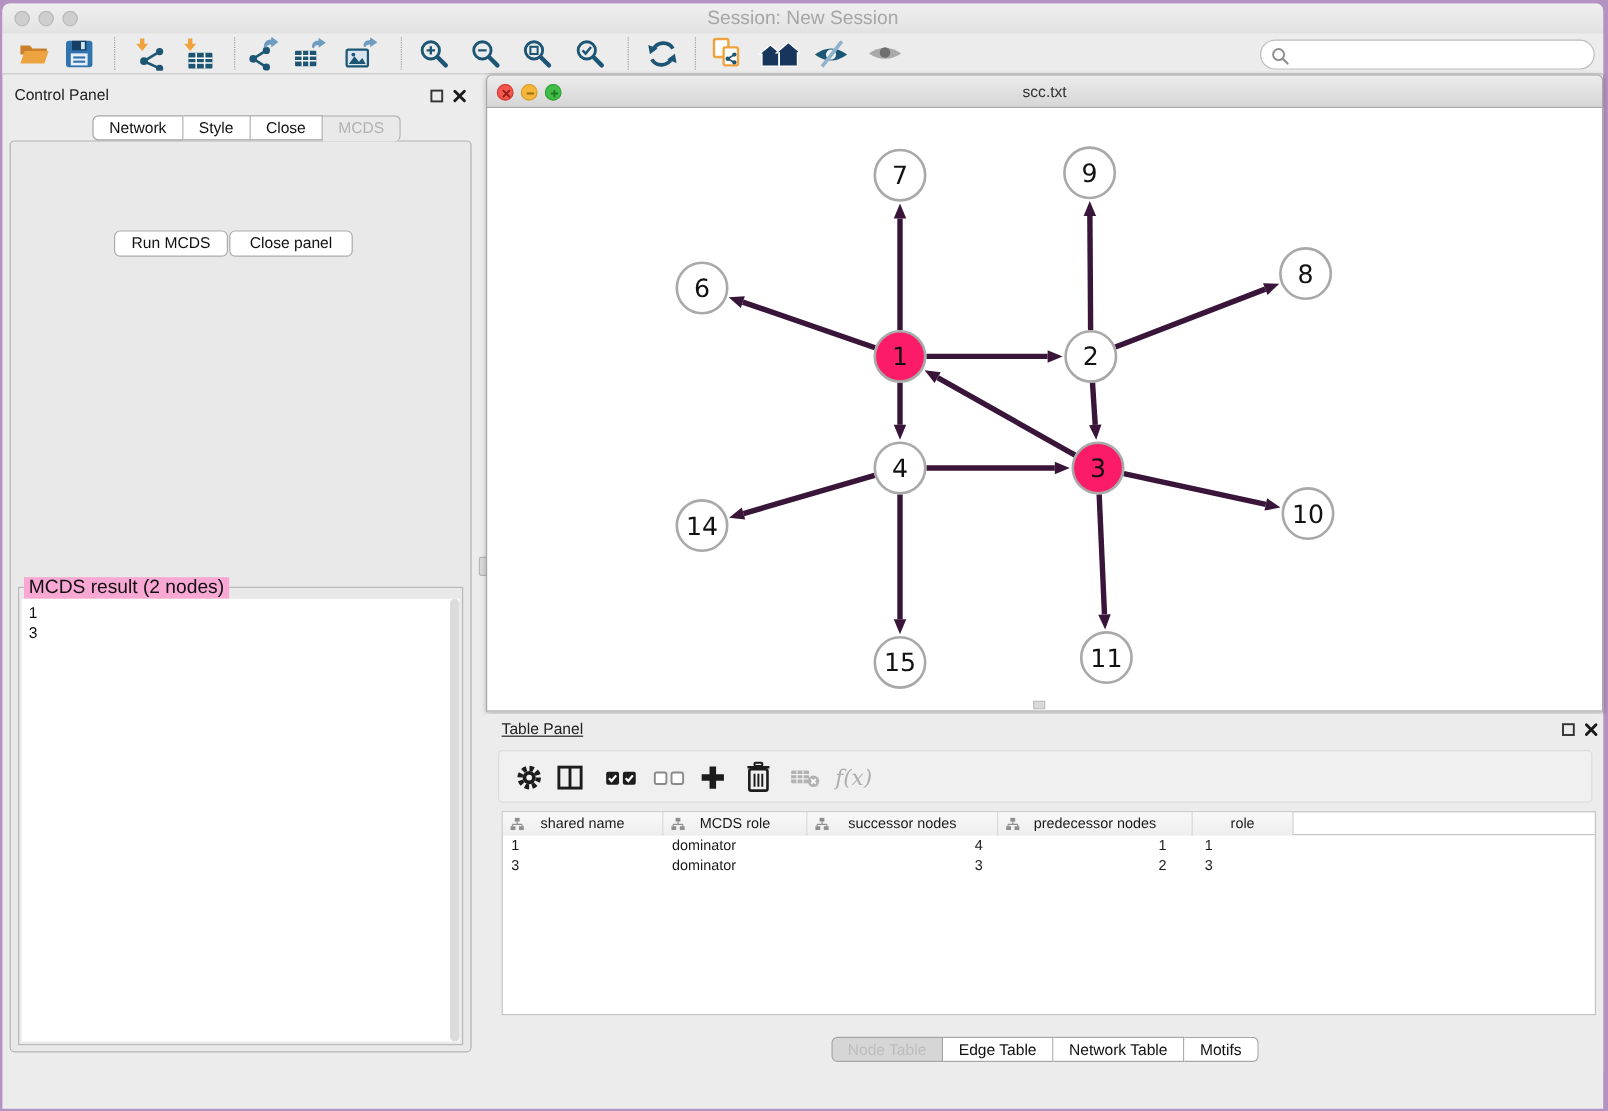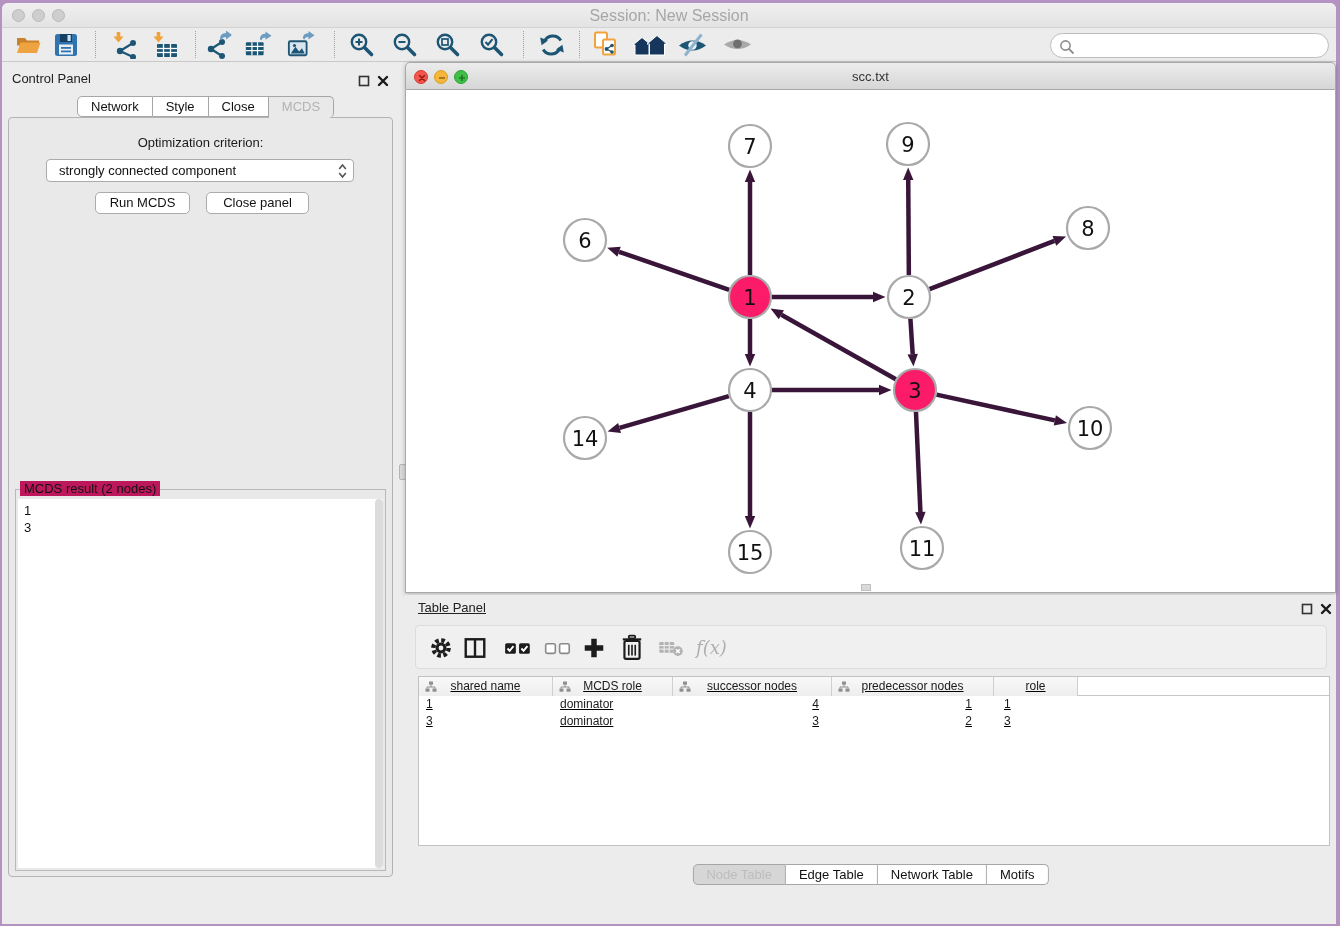--- a/index.html
+++ b/index.html
@@ -28,21 +28,21 @@
   .tab { height:21px; line-height:20px; background:#fff; border:1px solid #a6a6a6; border-left:none; padding:0 13px; font-size:13px; color:#111; white-space:nowrap; cursor:default; }
   .tab:first-child { border-left:1px solid #a6a6a6; border-radius:5px 0 0 5px; }
   .tab:last-child { border-radius:0 5px 5px 0; }
   .cp-tabs .tab.selected { background:#e9e9e9; color:#b2b2b2; height:22px; border-bottom:none; }
   .cp-body { position:absolute; left:8px; top:117px; width:385px; height:760px; background:#e9e9e9; border:1px solid #b3b3b3; border-radius:4px; z-index:1; }
   .opt-label { position:absolute; left:0; top:17px; width:100%; text-align:center; font-size:13px; color:#1a1a1a; }
   .combo { position:absolute; left:37px; top:41px; width:308px; height:23px; background:#fff; border:1px solid #ababab; border-radius:4px; font-size:13px; line-height:21px; padding-left:12px; color:#111; cursor:default; }
   .combo svg { position:absolute; right:6px; top:3px; }
   .btn { position:absolute; height:22px; background:#fff; border:1px solid #ababab; border-radius:5px; font-size:13px; text-align:center; line-height:20px; color:#111; cursor:default; }
   .result-fieldset { position:absolute; left:6px; top:371px; width:371px; height:382px; border:1px solid #b9b9b9; }
-  .result-legend { position:absolute; top:-9px; left:4px; background:#be185d; padding:0 4px; font-size:13px; color:#111; }
+  .result-legend { position:absolute; top:-9px; left:4px; background:#f9a8d4; padding:0 4px; font-size:16px; color:#111; }
   .result-area { position:absolute; left:2px; right:2px; top:9px; bottom:2px; background:#fff; overflow:hidden; }
   .result-area .line { font-size:13px; line-height:17px; padding-left:6px; color:#111; }
   .result-area .line:first-child { padding-top:3px; }
   .result-scroll { position:absolute; right:0; top:0; bottom:0; width:8px; background:#dcdcdc; border-radius:4px; }
 
   
   .v-grip { position:absolute; left:399px; top:464px; width:8px; height:16px; background:#d9d9d9; border:1px solid #b5b5b5; border-radius:2px; }
 
   
   .nwin { position:absolute; left:405px; top:62px; width:931px; height:531px; box-shadow:0 1px 4px rgba(0,0,0,.25); border-radius:5px 5px 0 0; }
@@ -51,21 +51,21 @@
   .nw-tl { position:absolute; top:7px; width:14px; height:14px; border-radius:50%; }
   .nw-tl svg { position:absolute; left:3px; top:3px; opacity:.85; }
   .nw-canvas { position:absolute; left:0; top:28px; right:0; bottom:0; background:#fff; border:1px solid #a8a8a8; border-top:none; }
   .nw-handle { position:absolute; left:455px; bottom:1px; width:10px; height:7px; background:#dadada; border:1px solid #c0c0c0; }
 
   
   .tpanel { position:absolute; left:405px; top:595px; width:931px; height:298px; background:#ececec; }
   .tp-title { position:absolute; left:13px; top:5px; font-size:13px; color:#222;text-decoration:underline; }
   .tp-toolbar { position:absolute; left:10px; top:30px; width:912px; height:44px; background:#f0f0f0; border:1px solid #dcdcdc; border-radius:4px; }
   .tp-ic { position:absolute; top:10px; height:24px; }
-  .ttable { position:absolute; left:13px; top:81px; width:912px; height:170px; background:#fff; border:1px solid #c2c2c2;text-decoration:underline; }
+  .ttable { position:absolute; left:13px; top:81px; width:912px; height:170px; background:#fff; border:1px solid #c2c2c2; }
   .thead { display:flex; height:19px; border-bottom:1px solid #c6c6c6; }
   .th { position:relative; height:19px; background:linear-gradient(#f8f8f8,#eeeeee); border-right:1px solid #cfcfcf; font-size:12px; color:#1a1a1a; text-align:center; line-height:18px; cursor:default; }
   .th svg { position:absolute; left:6px; top:4px; }
   .trow { display:flex; height:17px; font-size:12px; color:#1a1a1a; }
   .td { line-height:16px; overflow:hidden; white-space:nowrap; }
   .al { text-align:left; padding-left:7px; }
   .ar { text-align:right; }
   .tp-tabs { position:absolute; left:50%; transform:translateX(-50%); top:269px; display:flex;align-items:center; }
   .tp-tabs .tab.selected { background:#d6d6d6; color:#bdbdbd; }
 
@@ -248,30 +248,22 @@
   </div>
 
   <div class="cp-tabs">
     <div class="tab">Network</div>
     <div class="tab">Style</div>
     <div class="tab">Close</div>
     <div class="tab selected">MCDS</div>
   </div>
 
   <div class="cp-body">
-    <div class="opt-label">Optimization criterion:</div>
-    <div class="combo">
-      <span>strongly connected component</span>
-      <svg width="9" height="16" viewBox="0 0 9 16">
-          <path d="M1.2 6 L4.5 2 L7.8 6" fill="none" stroke="#555" stroke-width="1.6"></path>
-          <path d="M1.2 10 L4.5 14 L7.8 10" fill="none" stroke="#555" stroke-width="1.6"></path>
-        </svg>
-    </div>
     <div class="btn" style="left:86px; top:74px; width:95px">Run MCDS</div>
-    <div class="btn" style="left:197px; top:74px; width:103px">Close panel</div>
+    <div class="btn" style="left:182px; top:74px; width:103px">Close panel</div>
 
     <div class="result-fieldset">
       <div class="result-legend">MCDS result (2 nodes)</div>
       <div class="result-area">
         <div class="line">1</div>
         <div class="line">3</div>
         <div class="result-scroll"></div>
       </div>
     </div>
   </div>

